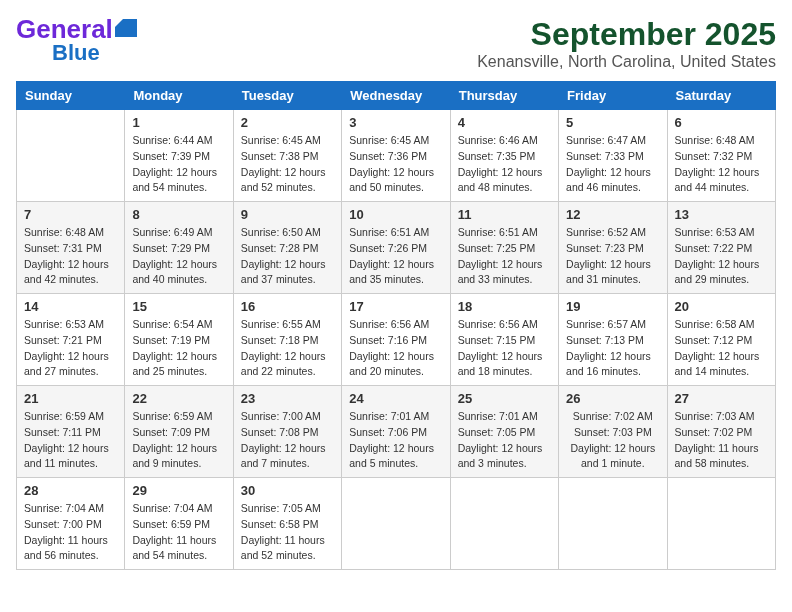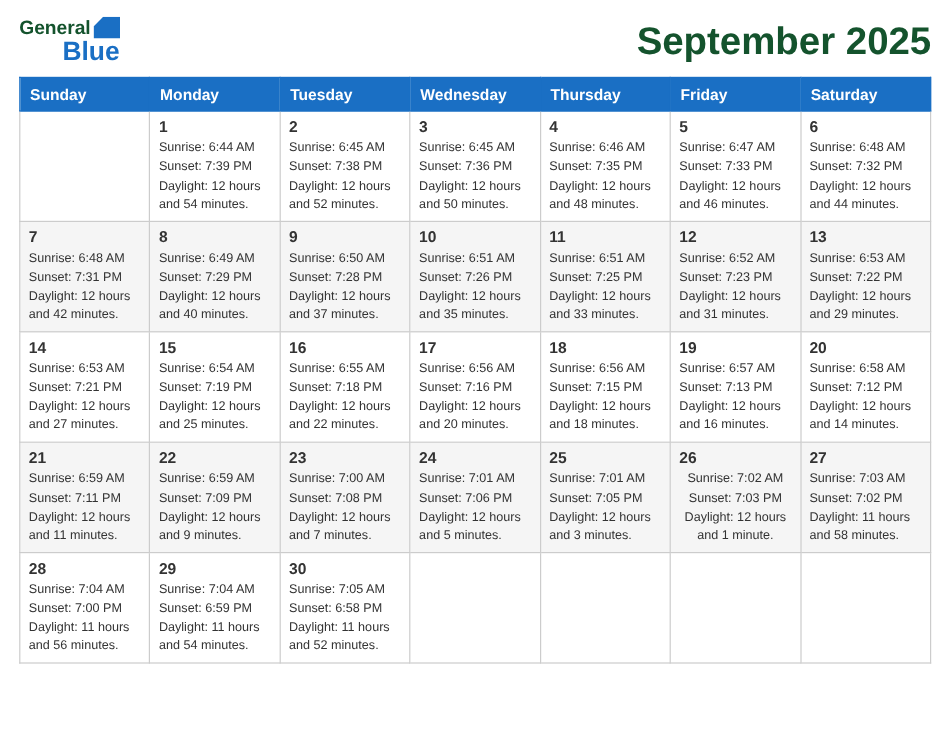--- a/index.html
+++ b/index.html
@@ -15,23 +15,23 @@
       justify-content: space-between;
       align-items: flex-start;
       margin-bottom: 10px;
     }
     .logo {
       display: flex;
       flex-direction: column;
       align-items: flex-start;
     }
     .logo-text {
-      font-size: 16px;
+      font-size: 26px;
       font-weight: bold;
-      color: #14532d;
+      color: #6d28d9;
       line-height: 1;
     }
     .logo-row {
       display: flex;
       align-items: center;
     }
     .title-area {
       text-align: right;
     }
     .month-title {
@@ -91,20 +91,21 @@
     <div class="logo-row">
       <span class="logo-text">General</span>
       <svg width="22" height="18" viewBox="0 0 22 18" style="margin-left:2px;margin-top:-2px;">
         <polygon points="8,0 22,0 22,18 0,18 0,8" fill="#1a6fc4"></polygon>
       </svg>
     </div>
     <span class="logo-text" style="color:#1a6fc4;font-weight:bold;font-size:22px;margin-left:36px;">Blue</span>
   </div>
   <div class="title-area">
     <div class="month-title">September 2025</div>
+    <div class="location-title">Kenansville, North Carolina, United States</div>
   </div>
 </div>
 
 <table class="calendar">
   <thead>
     <tr>
     <th>Sunday</th>
         <th>Monday</th>
         <th>Tuesday</th>
         <th>Wednesday</th>

